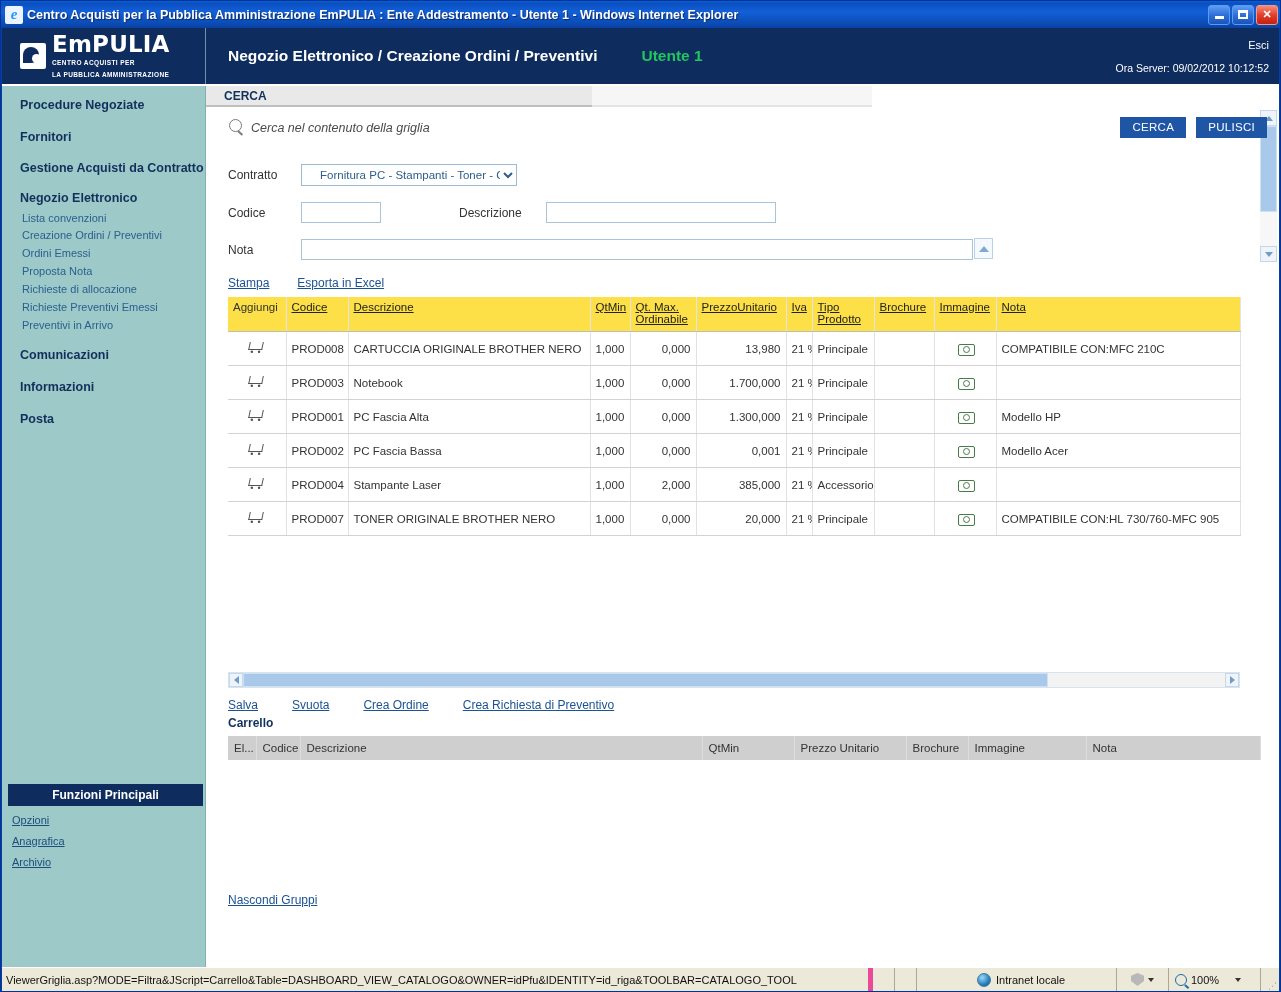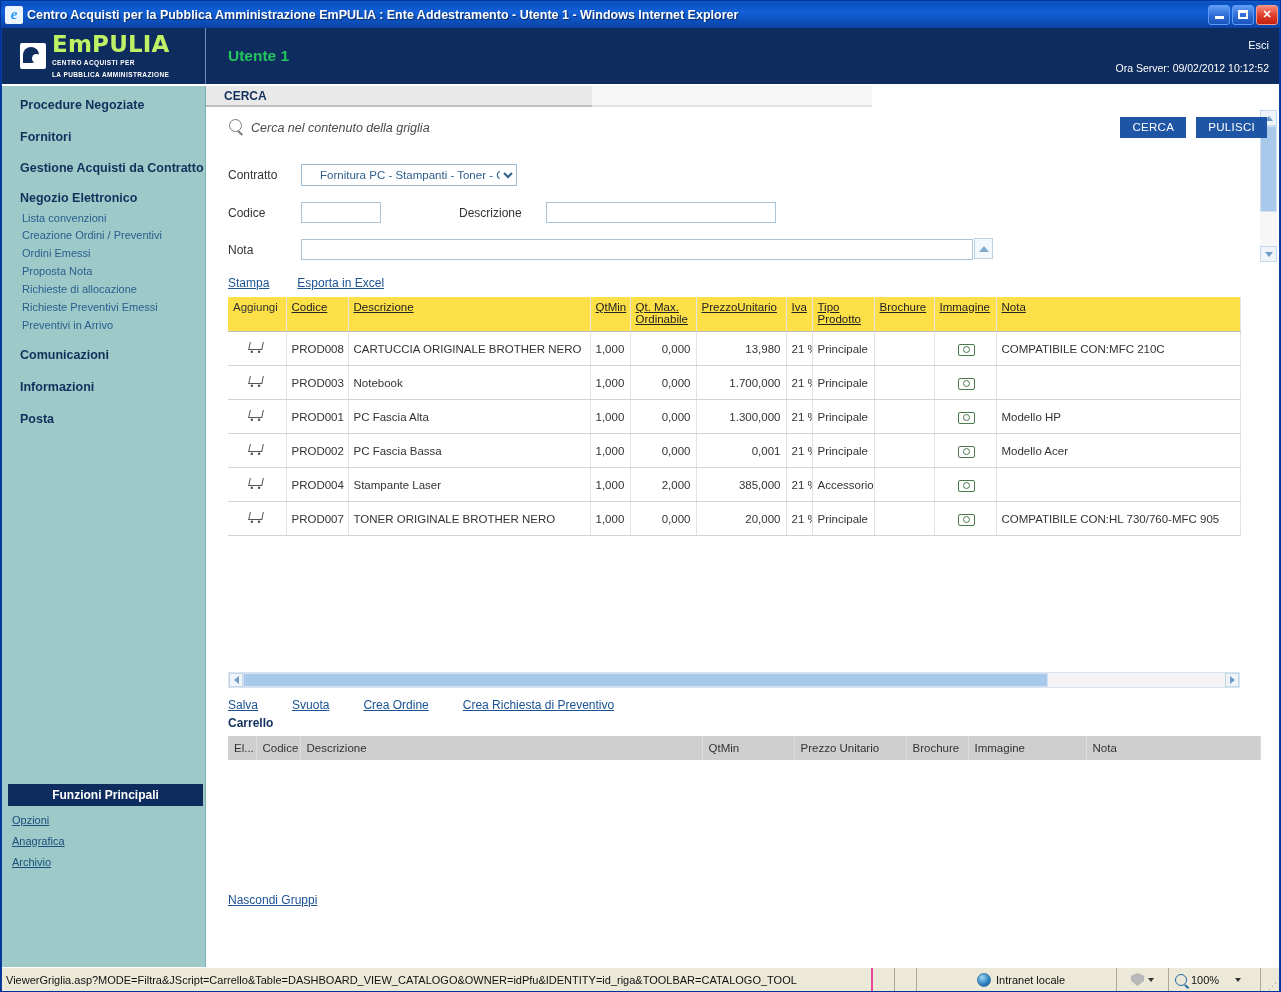--- a/index.html
+++ b/index.html
@@ -89,21 +89,21 @@
     content: ""; position: absolute; left: 3px; top: 4px;
     width: 16px; height: 16px; border-radius: 50% 50% 50% 0;
     background: #0e2c5e;
   }
   .logo-mark::after {
     content:""; position:absolute; left:12px; top:11px;
     width:9px; height:9px; border-radius:50%;
     background:#fff;
   }
   .logo-text-main {
-    font-size: 23px; font-weight: bold; color: #bef264;
+    font-size: 23px; font-weight: bold; color: #ffffff;
     letter-spacing: .2px; line-height: 1;
     font-family: "DejaVu Sans", sans-serif;
   }
   .logo-text-sub {
     font-size: 6.5px; font-weight: bold; color: #fff;
     letter-spacing: .4px; line-height: 1.25; margin-top: 3px;
   }
   .hdr-mid {
     flex: 1 1 auto;
     display: flex; align-items: center; gap: 44px;
@@ -325,21 +325,21 @@
   .statusbar {
     height: 24px; flex: 0 0 24px;
     background: #ece9d8;
     border-top: 1px solid #fff;
     display: flex; align-items: center;
     font-size: 11px; color: #111;
   }
   .sb-url {
     flex: 1 1 auto; padding-left: 4px;
     white-space: nowrap; overflow: hidden;
-    border-right: 2px solid #ec4899;
+    border-right: 5px solid #ec4899;
     height: 100%; display:flex; align-items:center;
   }
   .sb-seg {
     width: 22px; flex: 0 0 22px; height: 100%;
     border-right: 1px solid #aca899;
   }
   .sb-zone {
     width: 200px; flex: 0 0 200px; height:100%;
     display: flex; align-items: center; gap: 5px;
     padding-left: 60px;
@@ -402,20 +402,21 @@
     <div class="appheader">
       <div class="logo-box">
         <div class="logo-mark"></div>
         <div>
           <div class="logo-text-main">EmPULIA</div>
           <div class="logo-text-sub">CENTRO ACQUISTI PER</div>
           <div class="logo-text-sub">LA PUBBLICA AMMINISTRAZIONE</div>
         </div>
       </div>
       <div class="hdr-mid">
+        <div class="hdr-title">Negozio Elettronico / Creazione Ordini / Preventivi</div>
         <div class="hdr-user">Utente 1</div>
       </div>
       <div class="hdr-right">
         <div class="hdr-esci">Esci</div>
         <div class="hdr-time">Ora Server: 09/02/2012 10:12:52</div>
       </div>
     </div>
 
     <div class="main">
 

